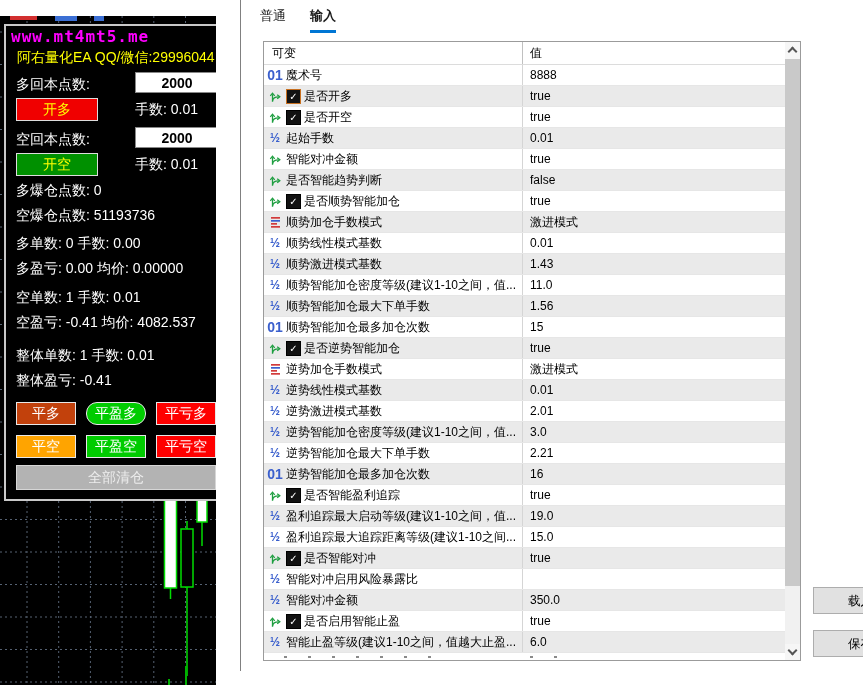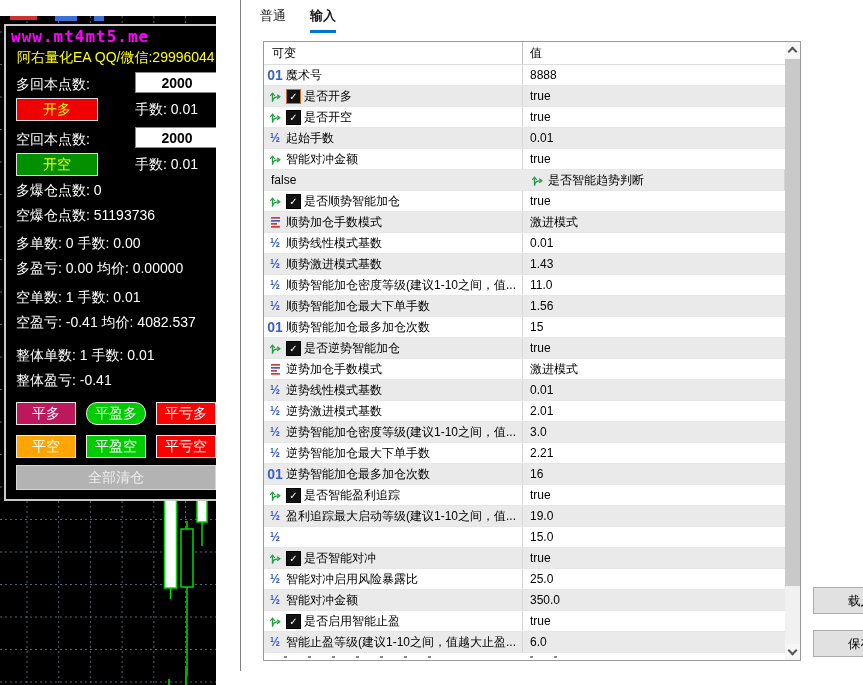--- a/index.html
+++ b/index.html
@@ -155,21 +155,21 @@
         <div class="stat s0">多爆仓点数: 0</div>
         <div class="stat s1">空爆仓点数: 51193736</div>
         <div class="stat s2">多单数: 0  手数: 0.00</div>
         <div class="stat s3">多盈亏: 0.00  均价: 0.00000</div>
         <div class="stat s4">空单数: 1  手数: 0.01</div>
         <div class="stat s5">空盈亏: -0.41  均价: 4082.537</div>
         <div class="stat s6">整体单数: 1  手数: 0.01</div>
         <div class="stat s7">整体盈亏: -0.41</div>
       </div>
     <div id="closebtns">
-        <div class="closebtn c0" style="background: #be185d;">平多</div>
+        <div class="closebtn c0" style="background: #c2410c;">平多</div>
         <div class="closebtn c1" style="background: rgb(0, 204, 0); border-radius: 11px;">平盈多</div>
         <div class="closebtn c2" style="background: rgb(255, 0, 0);">平亏多</div>
         <div class="closebtn c3" style="background: rgb(255, 164, 0);">平空</div>
         <div class="closebtn c4" style="background: rgb(0, 204, 0);">平盈空</div>
         <div class="closebtn c5" style="background: rgb(255, 0, 0);">平亏空</div>
       </div>
 
     <div class="closeall">全部清仓</div>
   </div>
 </div>
@@ -238,32 +238,32 @@
                 <path d="M1.3 5.8 L3.5 3.2 L5.7 5.8"></path>
                 <path d="M3.5 11.5 C3.5 7.8 6 6.8 9.8 6.8"></path>
                 <path d="M8.2 4.8 L10.8 6.8 L8.2 8.8"></path>
               </svg>
             </span>
             <span class="pname">智能对冲金额</span>
           </div>
           <div class="cell val">true</div>
         </div>
         <div class="prow alt">
+          <div class="cell name">
+            <span class="ic bool">
+              <svg width="13" height="13" viewBox="0 0 13 13" fill="none" stroke="#1e9e40" stroke-width="1.3">
+                <path d="M3.5 11.5 V4.2"></path>
+                <path d="M1.3 5.8 L3.5 3.2 L5.7 5.8"></path>
+                <path d="M3.5 11.5 C3.5 7.8 6 6.8 9.8 6.8"></path>
+                <path d="M8.2 4.8 L10.8 6.8 L8.2 8.8"></path>
+              </svg>
+            </span>
+            <span class="pname">是否智能趋势判断</span>
+          </div>
           <div class="cell val">false</div>
-          <div class="cell name">
-            <span class="ic bool">
-              <svg width="13" height="13" viewBox="0 0 13 13" fill="none" stroke="#1e9e40" stroke-width="1.3">
-                <path d="M3.5 11.5 V4.2"></path>
-                <path d="M1.3 5.8 L3.5 3.2 L5.7 5.8"></path>
-                <path d="M3.5 11.5 C3.5 7.8 6 6.8 9.8 6.8"></path>
-                <path d="M8.2 4.8 L10.8 6.8 L8.2 8.8"></path>
-              </svg>
-            </span>
-            <span class="pname">是否智能趋势判断</span>
-          </div>
         </div>
         <div class="prow">
           <div class="cell name">
             <span class="ic bool">
               <svg width="13" height="13" viewBox="0 0 13 13" fill="none" stroke="#1e9e40" stroke-width="1.3">
                 <path d="M3.5 11.5 V4.2"></path>
                 <path d="M1.3 5.8 L3.5 3.2 L5.7 5.8"></path>
                 <path d="M3.5 11.5 C3.5 7.8 6 6.8 9.8 6.8"></path>
                 <path d="M8.2 4.8 L10.8 6.8 L8.2 8.8"></path>
               </svg>
@@ -404,20 +404,21 @@
         <div class="prow alt">
           <div class="cell name">
             <span class="ic double">½</span>
             <span class="pname">盈利追踪最大启动等级(建议1-10之间，值...</span>
           </div>
           <div class="cell val">19.0</div>
         </div>
         <div class="prow">
           <div class="cell name">
             <span class="ic double">½</span>
+            <span class="pname">盈利追踪最大追踪距离等级(建议1-10之间...</span>
           </div>
           <div class="cell val">15.0</div>
         </div>
         <div class="prow alt">
           <div class="cell name">
             <span class="ic bool">
               <svg width="13" height="13" viewBox="0 0 13 13" fill="none" stroke="#1e9e40" stroke-width="1.3">
                 <path d="M3.5 11.5 V4.2"></path>
                 <path d="M1.3 5.8 L3.5 3.2 L5.7 5.8"></path>
                 <path d="M3.5 11.5 C3.5 7.8 6 6.8 9.8 6.8"></path>
@@ -427,21 +428,20 @@
             <span class="cb">✓</span>
             <span class="pname">是否智能对冲</span>
           </div>
           <div class="cell val">true</div>
         </div>
         <div class="prow">
           <div class="cell name">
             <span class="ic double">½</span>
             <span class="pname">智能对冲启用风险暴露比</span>
           </div>
-          <div class="cell val">25.0</div>
         </div>
         <div class="prow alt">
           <div class="cell name">
             <span class="ic double">½</span>
             <span class="pname">智能对冲金额</span>
           </div>
           <div class="cell val">350.0</div>
         </div>
         <div class="prow">
           <div class="cell name">

